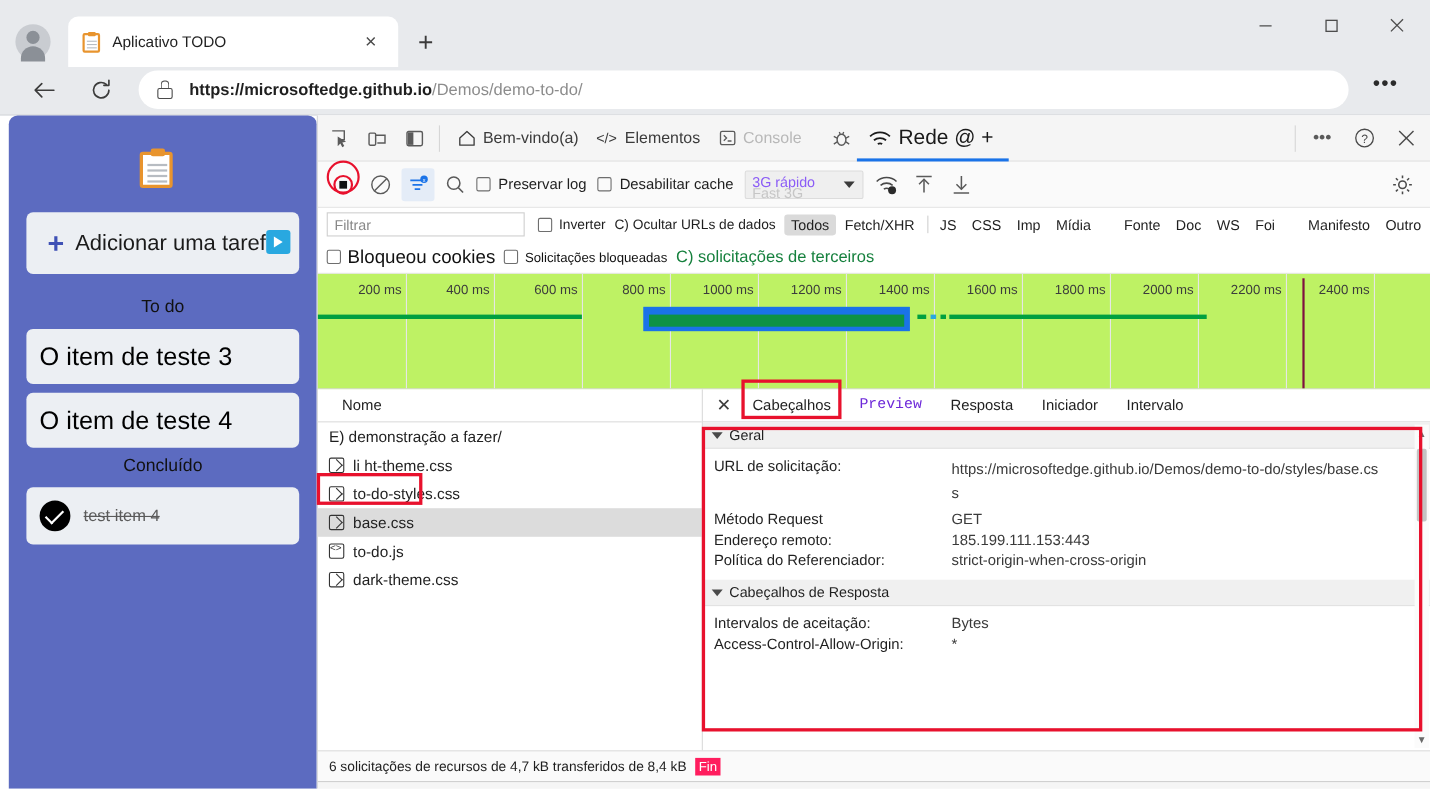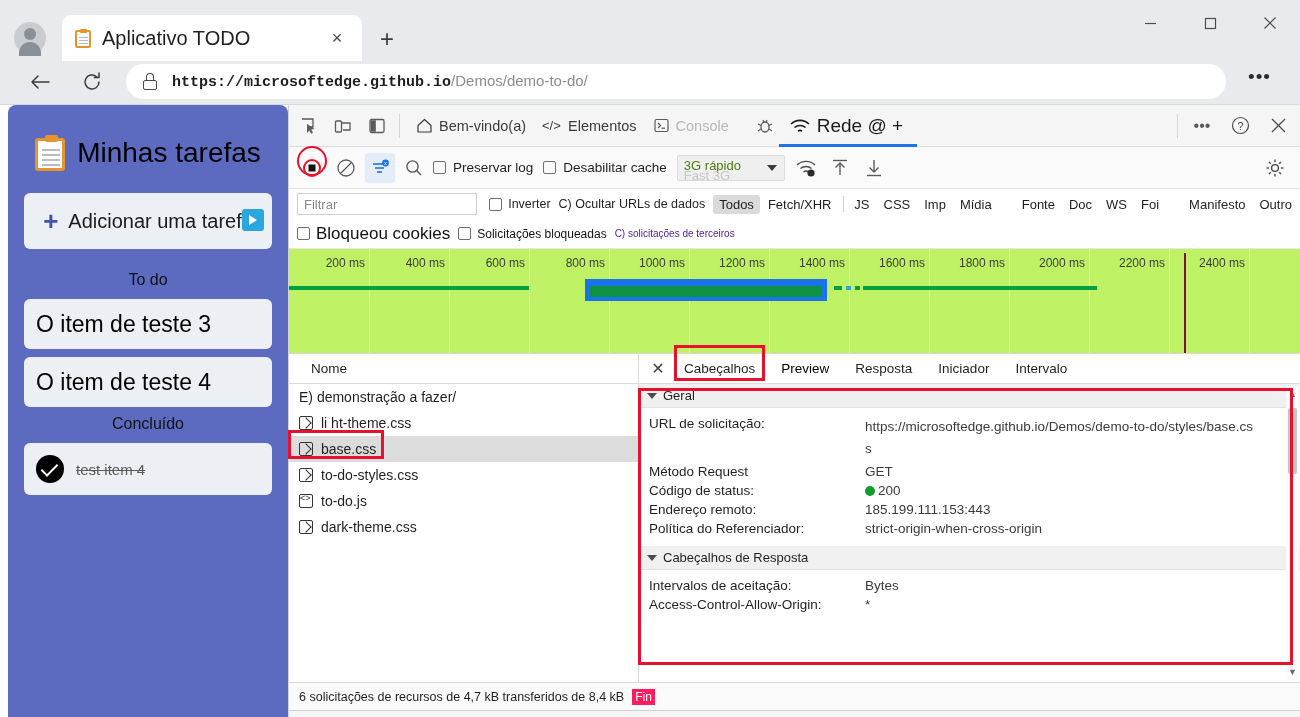--- a/index.html
+++ b/index.html
@@ -40,21 +40,21 @@
     position:absolute;left:1px;top:2px;width:16px;height:18px;background:#fff;
     border:2px solid #e8942e;border-radius:2px;
   }
   .tab-favicon .clip::before{
     content:"";position:absolute;left:3px;top:-3px;width:7px;height:4px;
     background:#e8942e;border-radius:1px;
   }
   .tab-favicon .clip i{
     position:absolute;left:2px;width:9px;height:1.4px;background:#b7bcc2;
   }
-  .tab-title{ font-size:20px; color:#1f1f1f; white-space:nowrap;
+  .tab-title{ font-size:14px; color:#1f1f1f; white-space:nowrap;
     overflow:hidden; flex:1; }
   .tab-close{
     width:26px;height:26px;display:flex;align-items:center;justify-content:center;
     font-size:18px;color:#4a4a4a; }
   .newtab{
     position:absolute; left:372px; top:24px; width:30px; height:30px;
     display:flex;align-items:center;justify-content:center;
     font-size:24px; color:#3b3b3b; font-weight:300;
   }
   .wincontrols{ position:absolute; right:0; top:0; width:180px; height:46px;
@@ -72,21 +72,21 @@
     position:absolute; left:126px; top:64px; width:1100px; height:35px;
     background:#fff; border-radius:18px; display:flex; align-items:center;
     padding:0 16px;
   }
   .lock{ width:16px;height:17px;margin-right:14px;position:relative;flex:0 0 auto; }
   .lock .body{ position:absolute;left:1px;bottom:0;width:14px;height:10px;
     border:1.6px solid #4a4a4a;border-radius:2px; }
   .lock .shackle{ position:absolute;left:4px;top:0;width:8px;height:7px;
     border:1.6px solid #4a4a4a;border-bottom:none;border-radius:4px 4px 0 0; }
   .url{ font-size:15px; color:#8c8c8c; white-space:nowrap; }
-  .url b{ color:#1f1f1f; font-weight:700;font-family:Liberation Mono, monospace; }
+  .url b{ color:#1f1f1f; font-weight:700; }
   .omni-dots{ position:absolute; left:1248px; top:72px; font-size:19px;
     color:#2b2b2b; letter-spacing:1px; line-height:10px; }
 
   
   .todoapp{
     position:absolute; left:8px; top:105px; width:280px; height:612px;
     background:#5c6bc0; border-radius:8px 8px 0 0; padding:16px 16px 0 16px;
     overflow:hidden;
   }
   .todo-head{ display:flex; align-items:center; justify-content:center;
@@ -160,21 +160,21 @@
   .tb-ico.sel{ background:#e4ecf7; border-radius:3px; }
   .chk{ width:13px;height:13px;border:1.5px solid #6e6e6e;border-radius:2px;
     display:inline-block; flex:0 0 auto; }
   .tb-check{ display:flex; align-items:center; gap:7px; font-size:13.5px;
     color:#1f1f1f; margin-right:10px; white-space:nowrap; }
   .throttle{
     width:108px; height:26px; background:#efefef; border:1px solid #dcdcdc;
     border-radius:2px; position:relative; margin-right:6px;
   }
   .throttle .val{ position:absolute; left:6px; top:2px; font-size:13px;
-    color:#4d7c0f; }
+    color:#8b5cf6; }
   .throttle .ghost{ position:absolute; left:6px; top:12px; font-size:13px;
     color:#c6c6c6; }
   .throttle .caret{ position:absolute; right:7px; top:9px;
     border-left:5px solid transparent; border-right:5px solid transparent;
     border-top:6px solid #3a3a3a; }
   .gear{ margin-left:auto; margin-right:10px; }
 
   .dt-filterrow{ position:relative; height:30px; background:#fff;
     display:flex; align-items:center; padding-left:8px; }
   .filter-input{
@@ -187,21 +187,21 @@
   .chip{ font-size:13px;color:#1f1f1f;padding:2px 6px;margin-right:2px;
     white-space:nowrap; border-radius:3px;}
   .chip.on{ background:#dadada; }
   .chip.gap{ margin-left:16px; }
   .vsep{ width:1px;height:16px;background:#d0d0d0;margin:0 4px; }
 
   .dt-cookrow{ height:30px; display:flex; align-items:center;
     padding-left:8px; background:#fff; border-bottom:1px solid #e6e6e6; }
   .cook-a{ font-size:17px;color:#111; }
   .cook-b{ font-size:12px;color:#111; }
-  .cook-c{ font-size:10px;color:#4c1d95; }
+  .cook-c{ font-size:15px;color:#15803d; }
 
   
   .overview{ position:relative; height:105px; background:#bef264;
     border-bottom:1px solid #d8d8d8; }
   .tick{ position:absolute; top:0; bottom:0; width:1px; background:#e6e6e6; }
   .ticklabel{ position:absolute; top:7px; font-size:12px; color:#3c3c3c;
     transform:translateX(-100%); padding-right:4px; }
   .bar-green{ position:absolute; height:4px; background:#00a040; }
   .bar-sel{ position:absolute; height:22px; border:2px solid #1a73e8;
     background:#1a73e8; }
@@ -227,21 +227,21 @@
     border-right:1.4px solid #333; transform:rotate(45deg);}
   .ficon.js::after{ content:"<>"; position:absolute; left:0px; top:-2px;
     width:auto;height:auto;border:none;transform:none;font-size:9px;color:#333;}
 
   .details{ flex:1; background:#fff; position:relative; }
   .det-tabs{ height:30px; border-bottom:1px solid #dcdcdc; display:flex;
     align-items:center; padding-left:6px; gap:0; }
   .det-x{ width:26px;height:26px;display:flex;align-items:center;
     justify-content:center;color:#3d3d3d;font-size:16px; }
   .det-tab{ font-size:13.5px; color:#1f1f1f; padding:0 13px; white-space:nowrap;}
-  .det-tab.ghost{ color:#000000; }
+  .det-tab.ghost{ color:#6d28d9;font-family:Liberation Mono, monospace; }
   .det-body{ position:absolute; left:0; right:0; top:30px; bottom:0;
     overflow:hidden; }
   .sec-head{ height:24px; background:#f0f0f0; border-bottom:1px solid #e2e2e2;
     display:flex; align-items:center; padding-left:8px; font-size:13px;
     color:#1f1f1f; gap:6px; }
   .tri{ border-left:5px solid transparent; border-right:5px solid transparent;
     border-top:6px solid #4a4a4a; }
   .kv{ display:flex; padding:2px 0 2px 10px; font-size:13.5px; }
   .kv .k{ width:216px; color:#1f1f1f; flex:0 0 auto; }
   .kv .v{ color:#1f1f1f; }
@@ -341,21 +341,20 @@
   <div class="todoapp">
     <div class="todo-head">
       <span class="todo-icon">
         <span class="clip">
             <i style="top:8px"></i>
             <i style="top:13px"></i>
             <i style="top:18px"></i>
             <i style="top:23px"></i>
           </span>
       </span>
-      <span class="todo-title">Minhas tarefas</span>
     </div>
 
     <div class="add-task">
       <span class="add-plus">+</span>
       <span class="add-label">Adicionar uma tarefa</span>
       <span class="cursor-badge"></span>
     </div>
 
     <div class="section-label">To do</div>
     <div class="task">
@@ -608,27 +607,27 @@
 
       <div class="reqlist">
         <div class="reqhead">Nome</div>
         <div class="req">
           <span>E) demonstração a fazer/</span>
         </div>
         <div class="req">
           <span class="ficon"></span>
           <span>li ht-theme.css</span>
         </div>
+        <div class="req">
+          <span class="ficon"></span>
+          <span>to-do-styles.css</span>
+        </div>
         <div class="req sel">
           <span class="ficon"></span>
           <span>base.css</span>
-        </div>
-        <div class="req">
-          <span class="ficon"></span>
-          <span>to-do-styles.css</span>
         </div>
         <div class="req">
           <span class="ficon js"></span>
           <span>to-do.js</span>
         </div>
         <div class="req">
           <span class="ficon"></span>
           <span>dark-theme.css</span>
         </div>
       </div>
@@ -651,24 +650,20 @@
           <div style="padding:6px 0 4px 0">
             <div class="kv">
               <span class="k">URL de solicitação:</span>
               <span class="v grey" style="width:390px;word-break:break-all;line-height:22px">https://microsoftedge.github.io/Demos/demo-to-do/styles/base.css</span>
             </div>
             <div class="kv">
               <span class="k">Método Request</span>
               <span class="v grey">GET</span>
             </div>
             <div class="kv">
-              <span class="k">Código de status:</span>
-              <span class="v grey"><span class="dot"></span><span>200</span></span>
-            </div>
-            <div class="kv">
               <span class="k">Endereço remoto:</span>
               <span class="v grey">185.199.111.153:443</span>
             </div>
             <div class="kv">
               <span class="k">Política do Referenciador:</span>
               <span class="v grey">strict-origin-when-cross-origin</span>
             </div>
           </div>
 
           <div class="sec-head" style="margin-top:4px">

